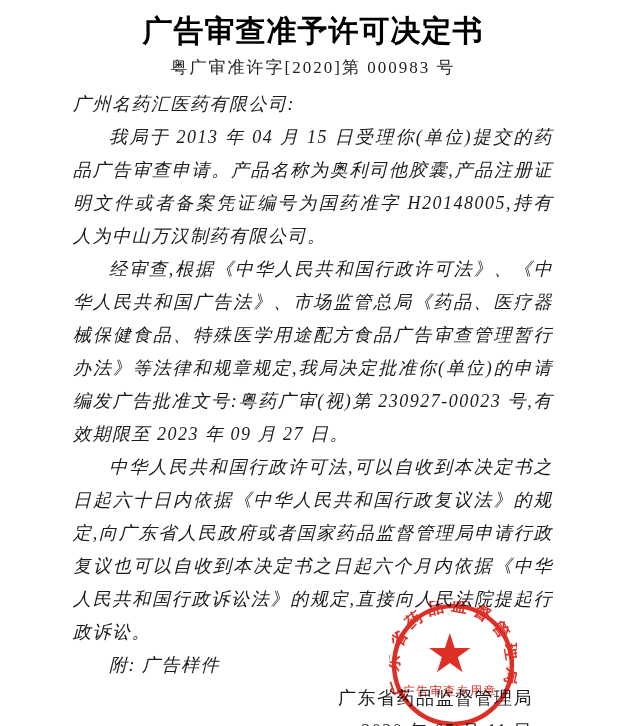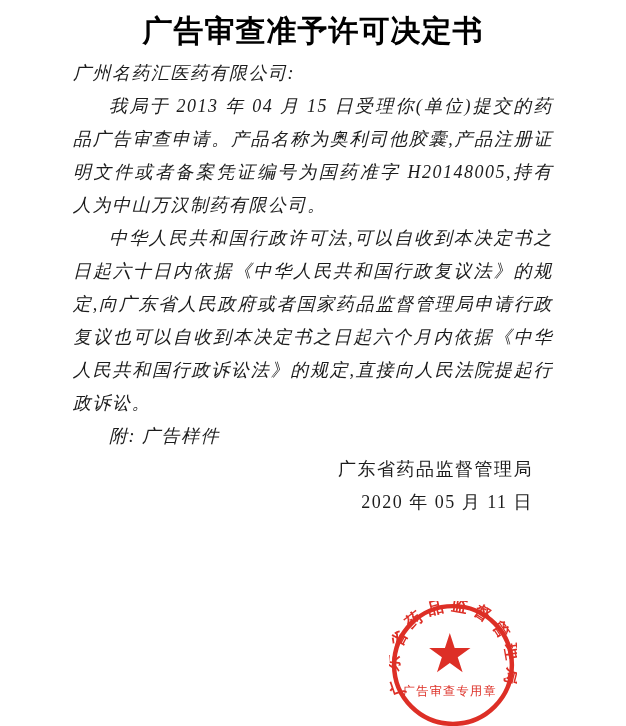--- a/index.html
+++ b/index.html
@@ -70,24 +70,26 @@
     text-anchor: middle;
   }
 </style>
 </head>
 <body>
 
 <div class="page">
 
   <h1 class="doc-title">广告审查准予许可决定书</h1>
 
+  <div class="doc-number">粤广审准许字[2020]第 000983 号</div>
 
   <div class="doc-body">
     <p class="recipient">广州名药汇医药有限公司:</p>
     <p class="para">我局于 2013 年 04 月 15 日受理你(单位)提交的药品广告审查申请。产品名称为奥利司他胶囊,产品注册证明文件或者备案凭证编号为国药准字 H20148005,持有人为中山万汉制药有限公司。</p>
+    <p class="para">经审查,根据《中华人民共和国行政许可法》、《中华人民共和国广告法》、市场监管总局《药品、医疗器械保健食品、特殊医学用途配方食品广告审查管理暂行办法》等法律和规章规定,我局决定批准你(单位)的申请编发广告批准文号:粤药广审(视)第 230927-00023 号,有效期限至 2023 年 09 月 27 日。</p>
     <p class="para">中华人民共和国行政许可法,可以自收到本决定书之日起六十日内依据《中华人民共和国行政复议法》的规定,向广东省人民政府或者国家药品监督管理局申请行政复议也可以自收到本决定书之日起六个月内依据《中华人民共和国行政诉讼法》的规定,直接向人民法院提起行政诉讼。</p>
     <p class="para">附: 广告样件</p>
     <div class="signature">
       <div>广东省药品监督管理局</div>
       <div>2020 年 05 月 11 日</div>
     </div>
   </div>
 
   <div class="seal">
     <svg viewBox="0 0 200 200">

